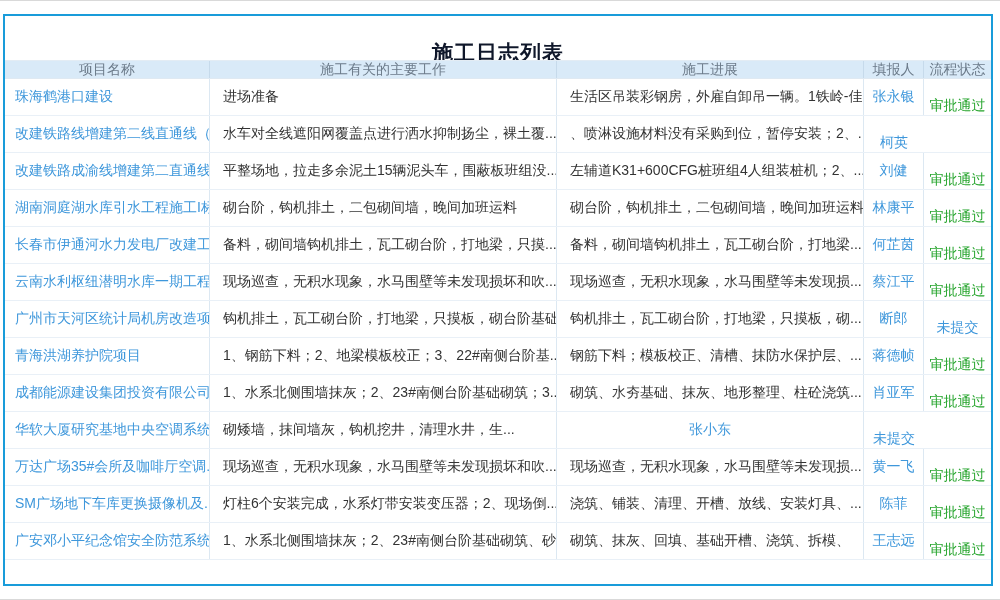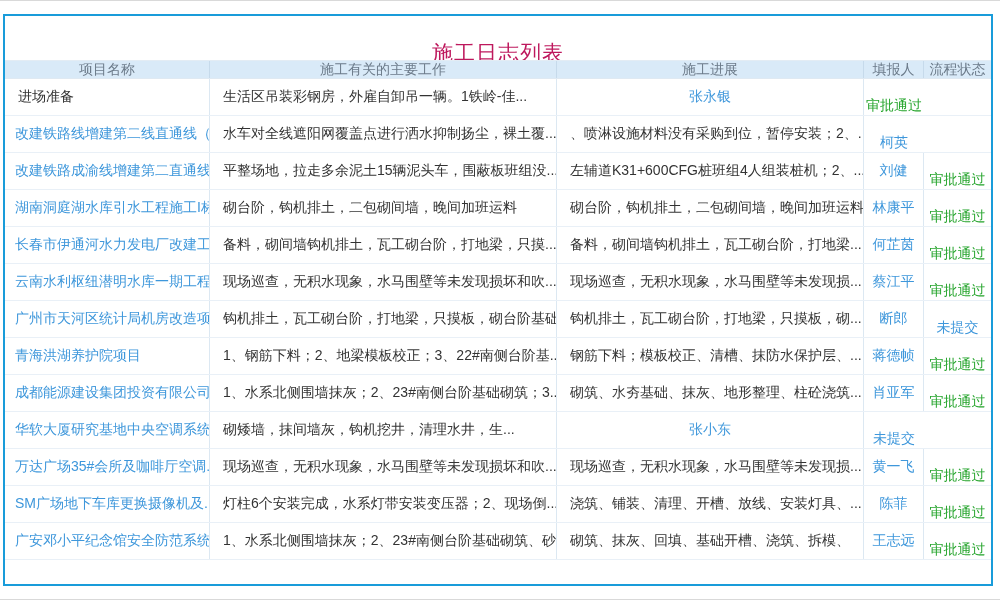--- a/index.html
+++ b/index.html
@@ -18,21 +18,21 @@
     width: 990px; height: 572px;
     border: 2px solid var(--panel-border, #199cda);
     background: #fff;
     display: flex; flex-direction: column;
   }
   .title-bar {
     height: 44px; display: flex; align-items: center; justify-content: center;
     background: #fff; flex: 0 0 auto;
   }
   .title {
-    font-size: 21px; font-weight: normal; color: #be185d; letter-spacing: 1px; margin-top: 30px;
+    font-size: 21px; font-weight: bold; color: #0f172a; letter-spacing: 1px; margin-top: 30px;
   }
   .thead {
     display: grid; grid-template-columns: 205px 347px 307px 60px 1fr;
     height: 19px; flex: 0 0 auto;
     background: var(--header-bg, #d9eaf8);
     border-top: 1px solid #e3ecf4;
     border-bottom: 1px solid #dfe9f2;
   }
   .th {
     display: flex; align-items: center; justify-content: center;
@@ -76,20 +76,23 @@
     <div class="thead">
       <div class="th">项目名称</div>
       <div class="th">施工有关的主要工作</div>
       <div class="th">施工进展</div>
       <div class="th">填报人</div>
       <div class="th">流程状态</div>
     </div>
 
     <div class="tbody">
   <div class="tr">
+    <div class="td td-project">
+      <span class="link">珠海鹤港口建设</span>
+    </div>
     <div class="td td-progress">进场准备</div>
     <div class="td td-work">生活区吊装彩钢房，外雇自卸吊一辆。1铁岭-佳...</div>
     <div class="td td-reporter">
       <span class="link">张永银</span>
     </div>
     <div class="td td-status">
       <span class="st-approved">审批通过</span>
     </div>
   </div>
 

